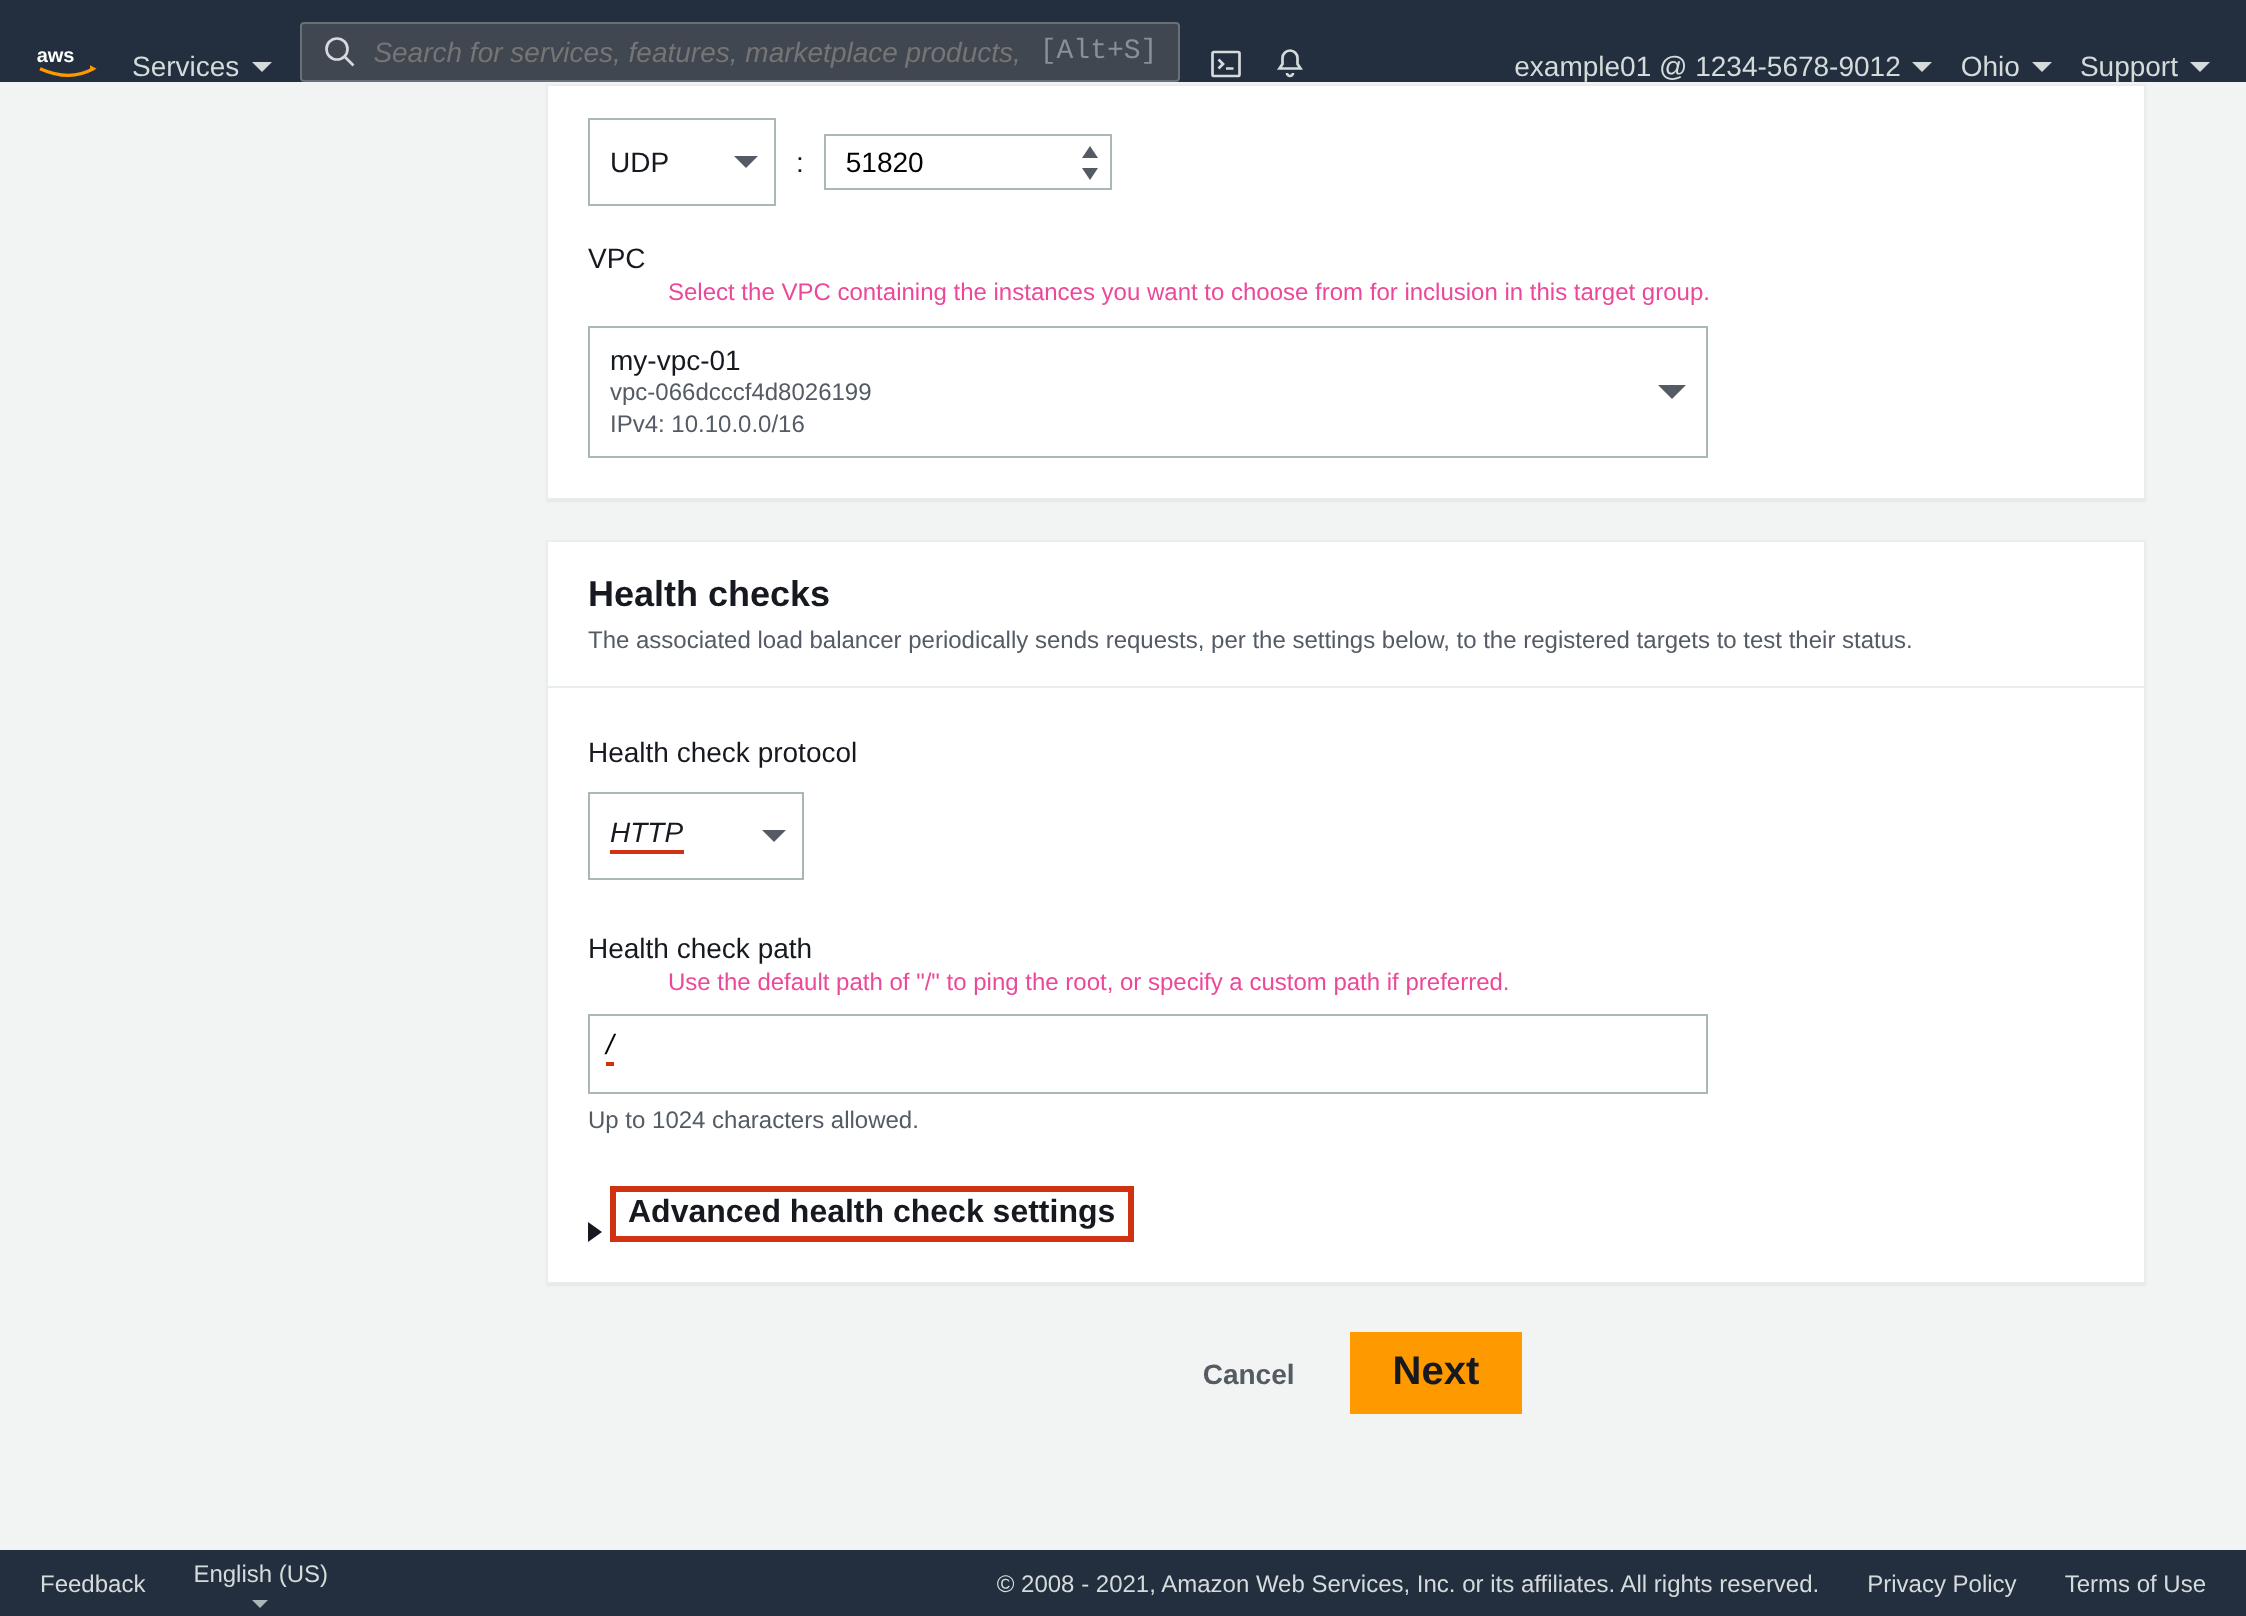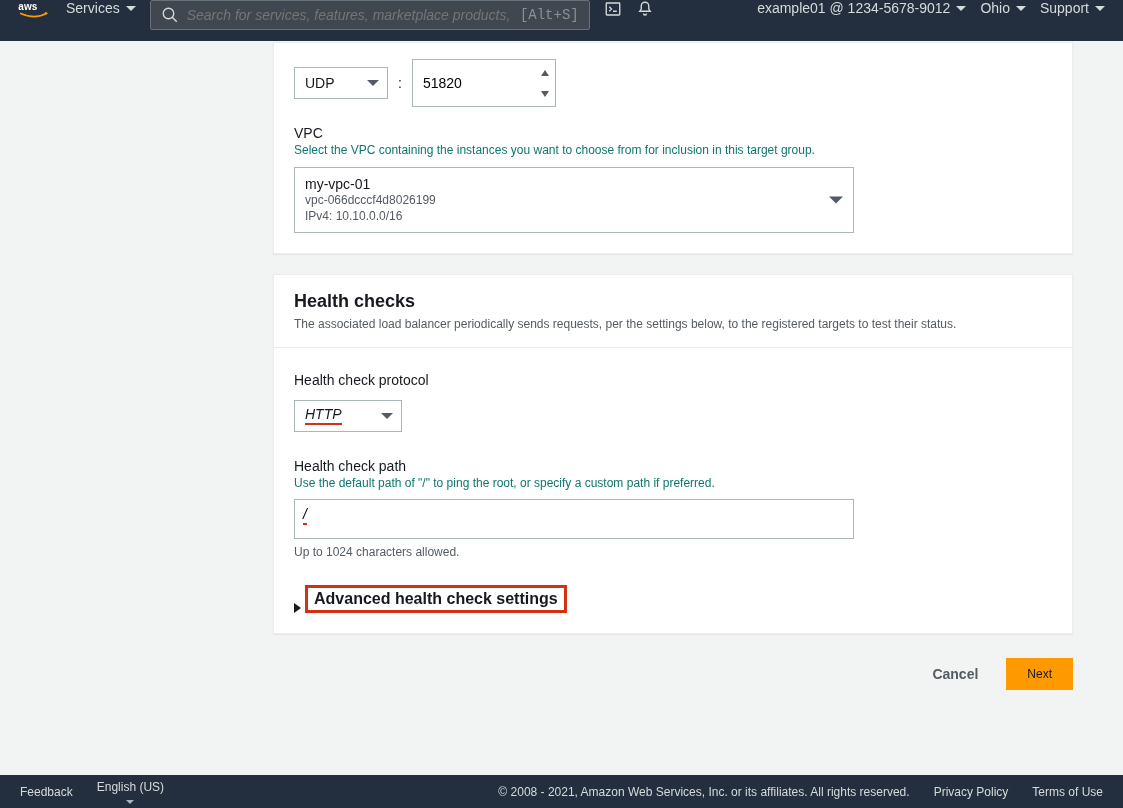--- a/index.html
+++ b/index.html
@@ -1,19 +1,19 @@
 <!DOCTYPE html>
 <html><head>
 <meta charset="utf-8">
 <style>
   * { box-sizing: border-box; margin: 0; padding: 0; font-family: "Amazon Ember", "Helvetica Neue", Arial, sans-serif; }
   body { background: #f2f3f3; width: 1123px; height: 808px; overflow: hidden; position: relative; }
 
   
-  .topnav { background: #232f3e; height: 41px; display: flex; align-items: flex-start; padding: 0 18px; color: #d5dbdb; font-size: 14px; gap: 14px; }
+  .topnav { background: #232f3e; height: 41px; display: flex; align-items: flex-end; padding: 0 18px; color: #d5dbdb; font-size: 14px; gap: 14px; }
   .logo { color: #ff9900; font-weight: bold; font-size: 17px; display: flex; align-items: baseline; }
   .logo svg { display: block; }
   .nav-item { display: flex; align-items: center; gap: 6px; cursor: pointer; }
   .searchbox { flex: 0 0 440px; height: 30px; background: #414750; border: 1px solid #687078; border-radius: 2px; display: flex; align-items: center; padding: 0 10px; gap: 8px; color: #879196; }
   .searchbox input { flex: 1; background: transparent; border: none; outline: none; color: #d5dbdb; font-style: italic; font-size: 14px; }
   .searchbox .hint { color: #879196; font-style: normal; font-family: Liberation Mono, monospace; }
   .topicon { width: 18px; height: 18px; stroke: #d5dbdb; fill: none; stroke-width: 1.8; }
   .caret { width: 0; height: 0; border-left: 5px solid transparent; border-right: 5px solid transparent; border-top: 5px solid #d5dbdb; }
   .spacer { flex: 1; }
 
@@ -27,50 +27,50 @@
   
   .panel { background: #fff; border: 1px solid #eaeded; box-shadow: 0 1px 1px rgba(0,0,0,0.05); margin-top: 20px; }
   .panel.first { margin-top: 0; padding: 0 20px 20px 20px; }
   .panel-header { padding: 16px 20px 4px 20px; }
   .panel-title { font-size: 18px; font-weight: bold; color: #16191f; }
   .panel-subtitle { font-size: 12px; color: #545b64; margin-top: 4px; line-height: 1.4; }
   .panel-divider { border-top: 1px solid #eaeded; margin: 14px -20px 0 -20px; }
   .panel-body { padding: 20px; }
 
   .form-label { font-size: 14px; color: #16191f; margin-bottom: 2px; }
-  .form-help { font-size: 12px; color: #0f766e; margin-bottom: 8px; line-height: 1.3; }
+  .form-help { font-size: 12px; color: #ec4899; margin-bottom: 8px; line-height: 1.3; margin-left: 40px; }
   .form-note { font-size: 12px; color: #545b64; margin-top: 6px; }
 
   
-  .select { border: 1px solid #aab7b8; background: #fff; height: 32px; padding: 0 30px 0 10px; display: inline-flex; align-items: center; position: relative; font-size: 14px; color: #16191f; cursor: pointer; }
+  .select { border: 1px solid #aab7b8; background: #fff; height: 44px; padding: 0 30px 0 10px; display: inline-flex; align-items: center; position: relative; font-size: 14px; color: #16191f; cursor: pointer; }
   .select .caret2 { position: absolute; right: 8px; top: 50%; transform: translateY(-50%); width: 0; height: 0; border-left: 6px solid transparent; border-right: 6px solid transparent; border-top: 6px solid #545b64; }
-  .spinner-input { border: 1px solid #aab7b8; height: 48px; display: inline-flex; align-items: center; padding: 0 22px 0 10px; position: relative; width: 144px; font-size: 14px; background: #fff; }
+  .spinner-input { border: 1px solid #aab7b8; height: 28px; display: inline-flex; align-items: center; padding: 0 22px 0 10px; position: relative; width: 144px; font-size: 14px; background: #fff; }
   .spinner-btns { position: absolute; right: 2px; top: 2px; bottom: 2px; width: 16px; display: flex; flex-direction: column; }
   .spinner-btns div { flex:1; display:flex; align-items:center; justify-content:center; cursor:pointer; }
   .spinner-btns svg { width: 8px; height: 6px; fill:#545b64; }
 
   .vpc-select { border: 1px solid #aab7b8; padding: 8px 34px 8px 10px; position: relative; cursor: pointer; }
   .vpc-name { font-size: 14px; color: #16191f; }
   .vpc-meta { font-size: 12px; color: #545b64; line-height: 1.35; }
   .vpc-select .caret2 { position: absolute; right: 10px; top: 50%; transform: translateY(-50%); width:0;height:0;border-left:7px solid transparent;border-right:7px solid transparent;border-top:7px solid #545b64; }
 
   .protocol-row { display: flex; align-items: center; gap: 10px; margin-top: 16px; }
   .colon { font-size: 14px; color: #16191f; }
 
   .textarea { border: 1px solid #aab7b8; padding: 6px 8px; width: 100%; font-size: 14px; height: 40px; resize: both; font-family: inherit; }
   .underline-red { border-bottom: 2px solid #d13212; display:inline-block; padding-bottom:1px;font-style:italic; }
   .textarea .underline-red { }
 
   .disclosure { display: flex; align-items: center; gap: 6px; cursor: pointer; font-size: 16px; font-weight: bold; color: #16191f; }
   .disclosure-icon { width: 0; height: 0; border-top: 5px solid transparent; border-bottom: 5px solid transparent; border-left: 7px solid #16191f; }
   .highlight-box { border: 3px solid #d13212; padding: 2px 6px; }
 
-  .actions { display: flex; justify-content: flex-end; gap: 12px; margin-top: 24px; }
+  .actions { display: flex; justify-content: center; gap: 12px; margin-top: 24px; }
   .btn-cancel { background: transparent; border: none; color: #545b64; font-weight: bold; font-size: 14px; padding: 8px 16px; cursor: pointer; }
-  .btn-next { background: #ff9900; border: 1px solid #ff9900; color: #16191f; font-weight: normal; font-size: 12px; padding: 8px 20px; cursor: pointer; }
+  .btn-next { background: #ff9900; border: 1px solid #ff9900; color: #16191f; font-weight: bold; font-size: 20px; padding: 8px 20px; cursor: pointer; }
 
   
   .footer { position: absolute; bottom: 0; left: 0; right: 0; height: 33px; background: #232f3e; color: #d5dbdb; display: flex; align-items: center; padding: 0 20px; font-size: 12px; gap: 24px; }
   .footer .spacer { flex: 1; }
   .footer a { color: #d5dbdb; text-decoration: none; }
   .footer .lang { display: flex; align-items: center; gap: 6px; cursor: pointer; flex-direction: column; }
   .footer .caretsm { width:0;height:0;border-left:4px solid transparent;border-right:4px solid transparent;border-top:4px solid #aab7b8; }
 </style>
 </head>
 <body>

